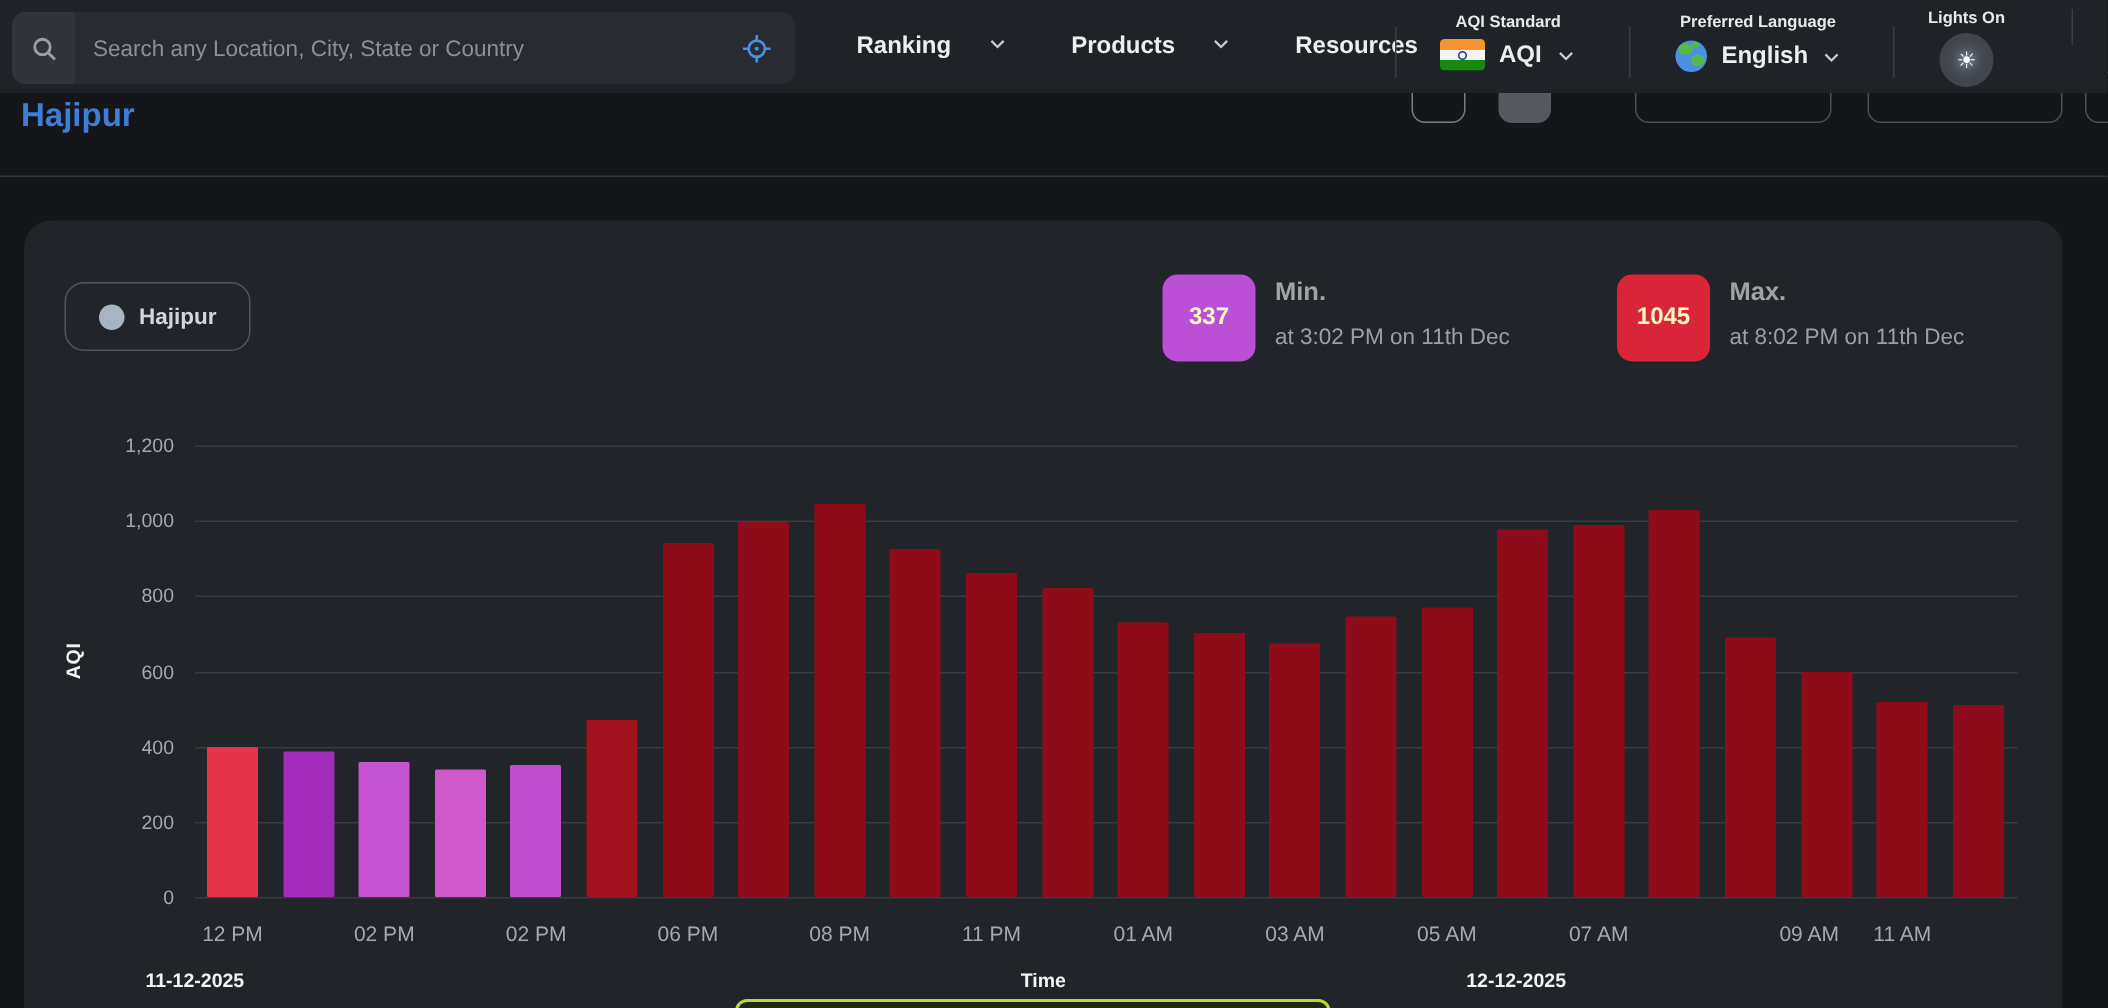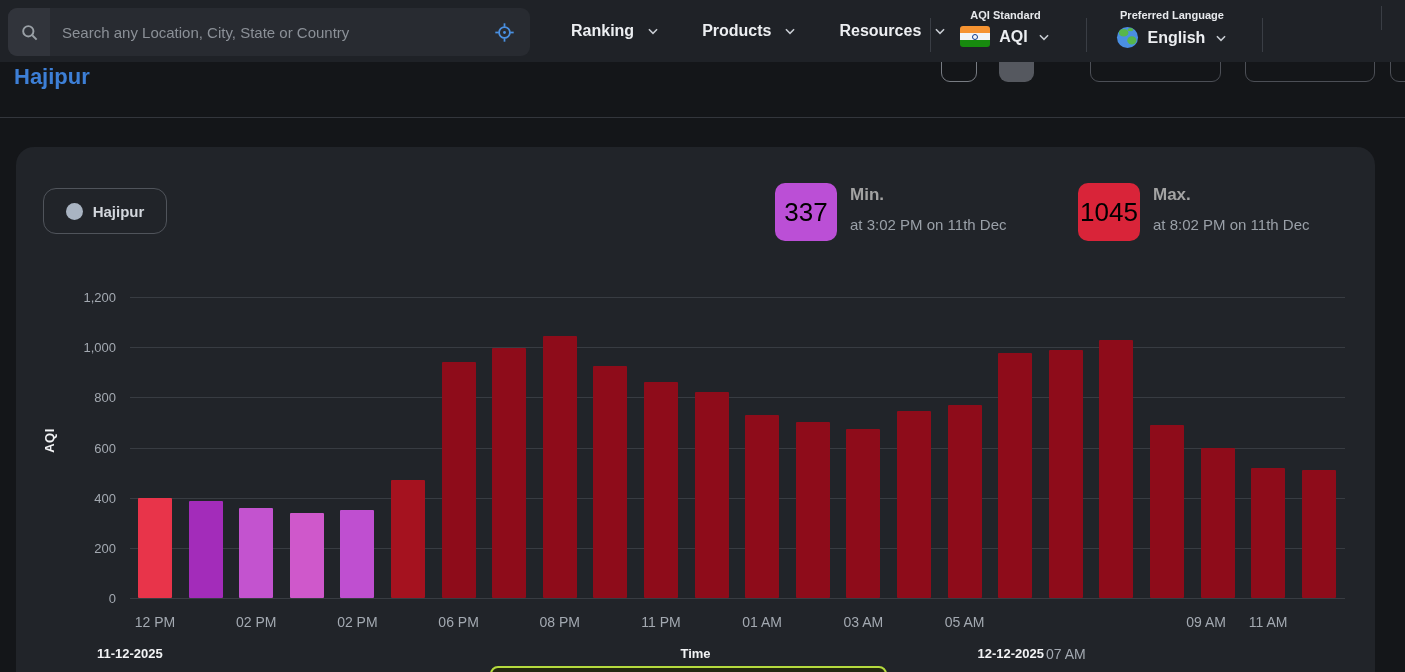--- a/index.html
+++ b/index.html
@@ -14,21 +14,21 @@
   .search-iconbox { width:42px; height:48px; background:#31343b; border-radius:9px 0 0 9px;
                     display:flex; align-items:center; justify-content:center; }
   .search-input { flex:1; background:transparent; border:none; outline:none;
                   color:#c7cbd1; font-size:15px; padding-left:12px;
                   font-family:"Liberation Sans", sans-serif; }
   .search-input::placeholder { color:#8b9097; }
   .locate-btn { width:40px; height:48px; display:flex; align-items:center; justify-content:center;
                 cursor:pointer; margin-right:6px; }
   .nav-links { position:absolute; left:571px; top:0; height:62px; display:flex;
                align-items:center; gap:42px; }
-  .nav-item { display:flex; align-items:center; gap:12px; color:#eceef1; font-size:16px;
+  .nav-item { display:flex; align-items:flex-start; gap:24px; color:#eceef1; font-size:16px;
               font-weight:bold; cursor:pointer; }
   .vdiv { position:absolute; top:18px; width:1px; height:34px; background:#3a3e45; }
 
   .hgroup { position:absolute; top:0; height:52px; }
   .hgroup .glabel { position:absolute; top:9px; width:100%; text-align:center;
                     font-size:11px; font-weight:bold; color:#e7e9ec; }
   .hgroup .grow { position:absolute; top:26px; width:100%; display:flex; align-items:center;
                   justify-content:center; gap:9px; cursor:pointer; }
   .flag { width:30px; height:21px; border-radius:3px; overflow:hidden; display:flex;
           flex-direction:column; }
@@ -55,22 +55,22 @@
   .card { position:absolute; left:16px; top:147px; width:1359px; height:560px;
           background:#212429; border-radius:18px; }
   .legend-chip { position:absolute; left:27px; top:41px; width:124px; height:46px;
                  border:1px solid #50545b; border-radius:13px; display:flex;
                  align-items:center; justify-content:center; gap:10px; cursor:pointer; }
   .legend-dot { width:17px; height:17px; border-radius:50%; background:#a9b4c2; }
   .legend-label { color:#d3d7dd; font-size:15px; font-weight:bold; }
 
   .stat { position:absolute; top:36px; display:flex; gap:13px; }
   .stat-badge { width:62px; height:58px; border-radius:10px; display:flex;
-                align-items:center; justify-content:center; color:#000000;
-                font-size:26px; font-weight:normal; }
+                align-items:center; justify-content:center; color:#fef9c3;
+                font-size:16px; font-weight:bold; }
   .stat-title { color:#a3a3a3; font-size:17px; font-weight:bold; padding-top:2px; }
   .stat-sub { color:#9aa0a8; font-size:15px; padding-top:11px; white-space:nowrap; }
 
   
   .ylabel { position:absolute; left:13px; top:286px; width:40px; text-align:center;
             color:#f2f3f5; font-size:13px; font-weight:bold;
             transform:rotate(-90deg); letter-spacing:0.5px; }
   #plot { position:absolute; left:114px; top:150px; width:1215px; height:301px; }
   .gridline { position:absolute; left:0; width:100%; height:1px; background:#383c42; }
   .ytick { position:absolute; left:-72px; width:58px; text-align:right;
@@ -172,20 +172,28 @@
       </svg>
       <span class="hvalue">English</span>
       <svg width="14" height="14" viewBox="0 0 24 24" fill="none" stroke="#c8ccd2" stroke-width="2.6">
           <polyline points="5,9 12,16 19,9"></polyline>
         </svg>
     </div>
   </div>
 
   <div class="vdiv" style="left:1262px;"></div>
 
+  <div class="hgroup" style="left:1270px; width:82px;">
+    <div class="glabel" style="top:6px;">Lights On</div>
+    <div class="grow" style="top:22px;">
+      <div class="lights-btn">
+        <span class="sun">☀</span>
+      </div>
+    </div>
+  </div>
 
   <div class="vdiv" style="left:1381px; top:6px; height:24px;"></div>
 </div>
 
 <div class="card">
 
   <div class="legend-chip">
     <span class="legend-dot"></span>
     <span class="legend-label">Hajipur</span>
   </div>
@@ -249,21 +257,21 @@
       <div class="bar" title="510" style="left: 1171.8px; height: 127.925px; background: rgb(142, 12, 26);"></div>
       <div class="xtick" style="left: -10px;">12 PM</div>
       <div class="xtick" style="left: 91.2px;">02 PM</div>
       <div class="xtick" style="left: 192.4px;">02 PM</div>
       <div class="xtick" style="left: 293.6px;">06 PM</div>
       <div class="xtick" style="left: 394.8px;">08 PM</div>
       <div class="xtick" style="left: 496px;">11 PM</div>
       <div class="xtick" style="left: 597.2px;">01 AM</div>
       <div class="xtick" style="left: 698.4px;">03 AM</div>
       <div class="xtick" style="left: 799.6px;">05 AM</div>
-      <div class="xtick" style="left: 900.8px; margin-top: 32px;">07 AM</div>
+      <div class="xtick" style="left: 900.8px;">07 AM</div>
       <div class="xtick" style="left: 1026px; text-align: right;">09 AM</div>
       <div class="xtick" style="left: 1103.2px;">11 AM</div>
     </div>
 
   <div class="chart-footer">
     <span class="date-left">11-12-2025</span>
     <span class="time-label">Time</span>
     <span class="date-right">12-12-2025</span>
   </div>
 

